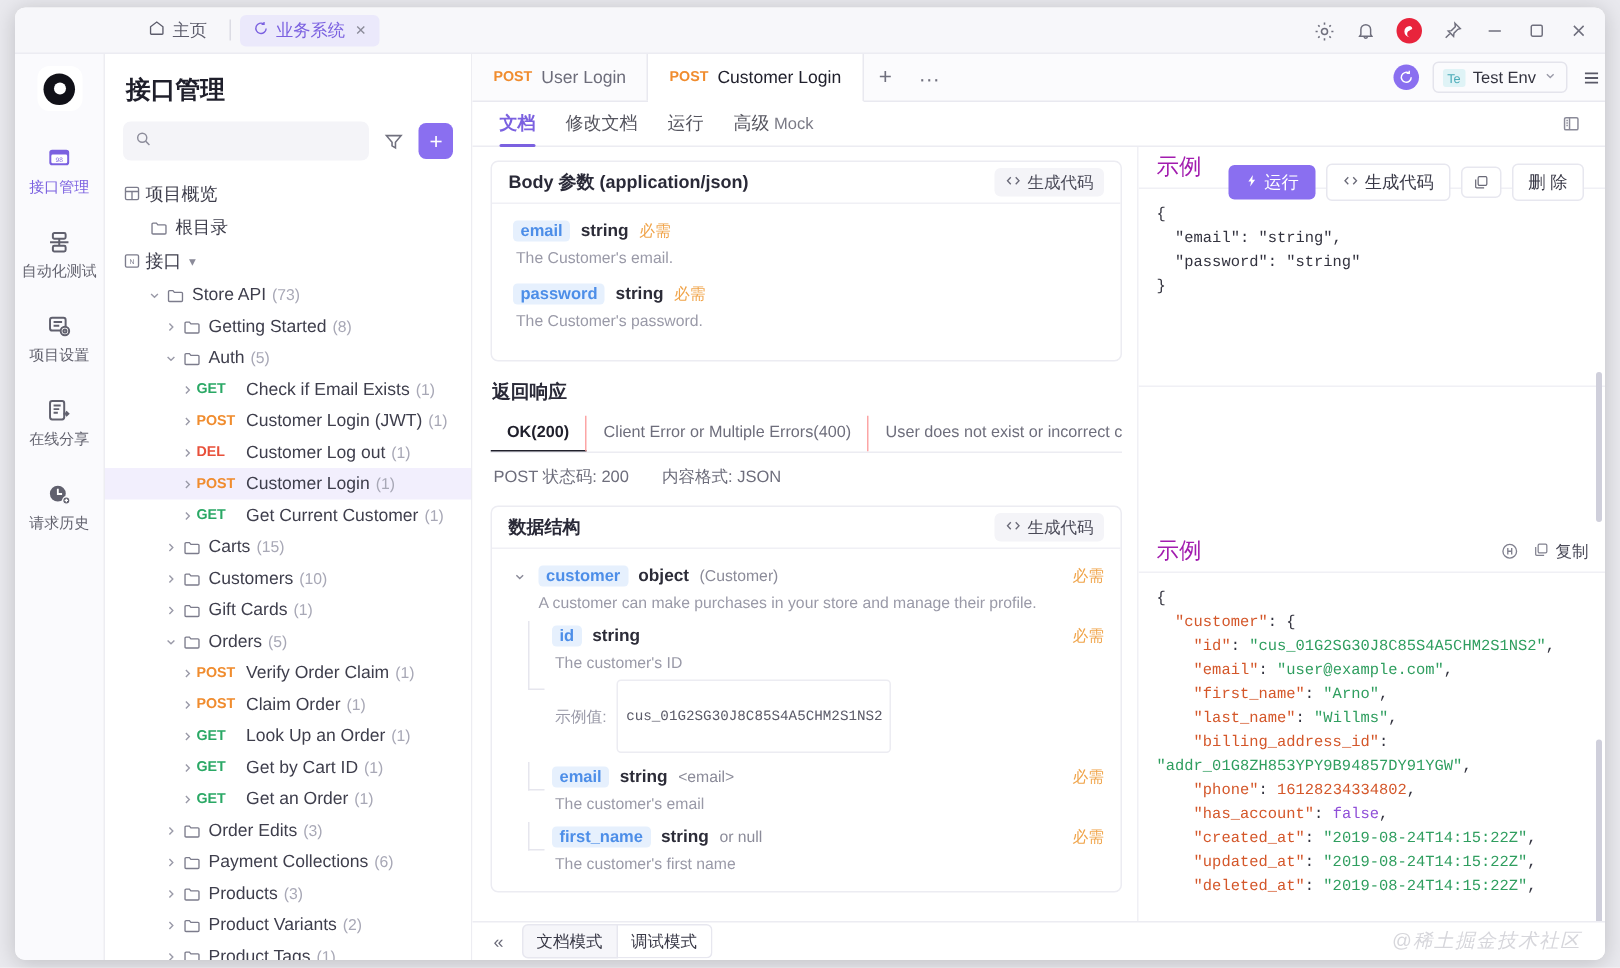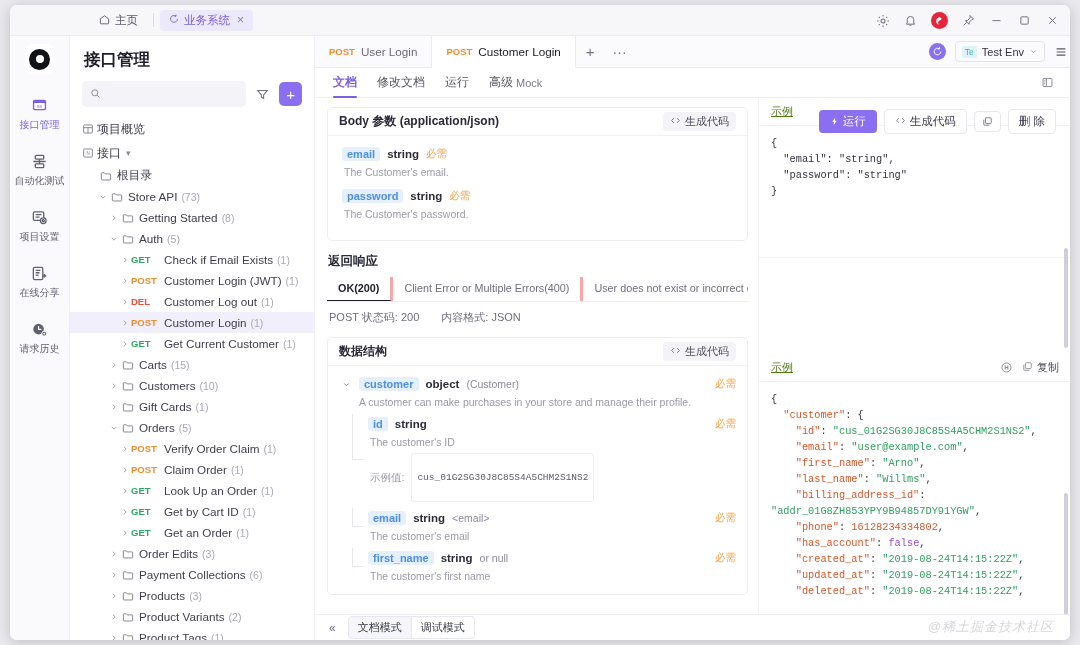--- a/index.html
+++ b/index.html
@@ -217,41 +217,41 @@
     font-family:"Liberation Mono","DejaVu Sans Mono",monospace; font-size:9.5px; color:#5a5a68;
   }
 
   .sec-title { font-size: 12.5px; color:#2a2a38; font-weight:bold; margin: 4px 0 7px 1px; }
   .statustabs {
     display:flex; align-items:stretch; border-bottom:1px solid #ececf2;
     overflow:hidden; white-space:nowrap;
   }
   .sttab {
     font-size: 10.8px; color:#6e6e7c; padding: 5px 11px 6px 11px;
-    border-right:3px solid #fca5a5; cursor:default;
+    border-right:1px solid #fca5a5; cursor:default;
   }
   .sttab.active { color:#20202c; font-weight:bold; border-bottom:2px solid #20202c; margin-bottom:-1px;}
   .httpinfo { display:flex; gap:22px; font-size:11px; color:#6e6e7c; padding: 8px 2px 12px 2px; }
 
   .tree-node { margin-bottom: 3px; }
   .tn-hd { display:flex; align-items:center; gap:7px; }
   .tn-car { color:#8b8b99; font-size:9px; width:10px; display:inline-flex; }
   .indent1 { padding-left: 26px; position:relative; }
   .indent1::before {
     content:""; position:absolute; left: 10px; top:-3px; bottom: 50%;
     border-left: 1px solid #e6e6ee; border-bottom: 1px solid #e6e6ee;
     width: 10px;
   }
 
   
   .rc-hd {
     height: 28px; display:flex; align-items:center; padding: 0 11px 0 12px;
     border-bottom:1px solid #f0f0f5; position:relative;
   }
-  .rc-hd .t { font-size:11px; color:#4d7c0f;text-decoration:underline; }
+  .rc-hd .t { font-size:15px; color:#a21caf; }
   .rc-actions { margin-left:auto; display:flex; align-items:center; gap:9px; }
   .rc-ico { color:#81818f; display:flex;align-items:center; cursor:default;}
   .rc-copy { display:flex;align-items:center;gap:4px; font-size:11px; color:#4a4a58; cursor:default;}
   .code {
     font-family:"Liberation Mono","DejaVu Sans Mono",monospace;
     font-size: 10.3px; line-height: 16px; padding: 9px 11px 0 12px;
     white-space: pre; color:#33333f;
   }
   .k { color:#d4572a; }
   .s { color:#2f9e5f; }
@@ -454,39 +454,39 @@
       <div class="sb-scroll" id="sb-tree">
           <div class="sb-row" style="padding-left: 10px; height: 24px;">
             <span class="fic">
               <svg width="12" height="12" viewBox="0 0 16 16" fill="none" stroke="currentColor" stroke-width="1.2">
                 <rect x="2.2" y="2.6" width="11.6" height="10.8" rx="1.2"></rect>
                 <path d="M2.2 6.2h11.6M8 6.2v7.2"></path>
               </svg>
             </span>
             <span class="nm" style="margin-left:2px;font-size:12px">项目概览</span>
           </div>
+          <div class="sb-row" style="padding-left: 15px;">
+            <span class="car"></span>
+            <span class="fic">
+              <svg width="12" height="12" viewBox="0 0 16 16" fill="none" stroke="currentColor" stroke-width="1.2">
+                <path d="M1.8 12.4V4.6a.9.9 0 0 1 .9-.9h3l1.3 1.5h6.3a.9.9 0 0 1 .9.9v6.3a.9.9 0 0 1-.9.9H2.7a.9.9 0 0 1-.9-.9z"></path>
+              </svg>
+            </span>
+            <span class="nm">根目录</span>
+            <span class="cnt"></span>
+          </div>
           <div class="sb-row" style="padding-left: 10px; height: 24px;">
             <span class="fic">
               <svg width="12" height="12" viewBox="0 0 16 16" fill="none" stroke="currentColor" stroke-width="1.2">
                 <rect x="2.2" y="2.6" width="11.6" height="10.8" rx="1.2"></rect>
                 <text x="8" y="10.6" font-size="6" text-anchor="middle" fill="currentColor" stroke="none" font-family="sans-serif">N</text>
               </svg>
             </span>
             <span class="nm" style="margin-left:2px;font-size:12px">接口</span>
             <span class="dots">▾</span>
-          </div>
-          <div class="sb-row" style="padding-left: 15px;">
-            <span class="car"></span>
-            <span class="fic">
-              <svg width="12" height="12" viewBox="0 0 16 16" fill="none" stroke="currentColor" stroke-width="1.2">
-                <path d="M1.8 12.4V4.6a.9.9 0 0 1 .9-.9h3l1.3 1.5h6.3a.9.9 0 0 1 .9.9v6.3a.9.9 0 0 1-.9.9H2.7a.9.9 0 0 1-.9-.9z"></path>
-              </svg>
-            </span>
-            <span class="nm">根目录</span>
-            <span class="cnt"></span>
           </div>
           <div class="sb-row" style="padding-left: 26px;">
             <span class="car">
               <svg width="8" height="8" viewBox="0 0 12 12" fill="none" stroke="currentColor" stroke-width="1.4">
                 <path d="M2.6 4.4 6 7.8l3.4-3.4"></path>
               </svg>
             </span>
             <span class="fic">
               <svg width="12" height="12" viewBox="0 0 16 16" fill="none" stroke="currentColor" stroke-width="1.2">
                 <path d="M1.8 12.4V4.6a.9.9 0 0 1 .9-.9h3l1.3 1.5h6.3a.9.9 0 0 1 .9.9v6.3a.9.9 0 0 1-.9.9H2.7a.9.9 0 0 1-.9-.9z"></path>

